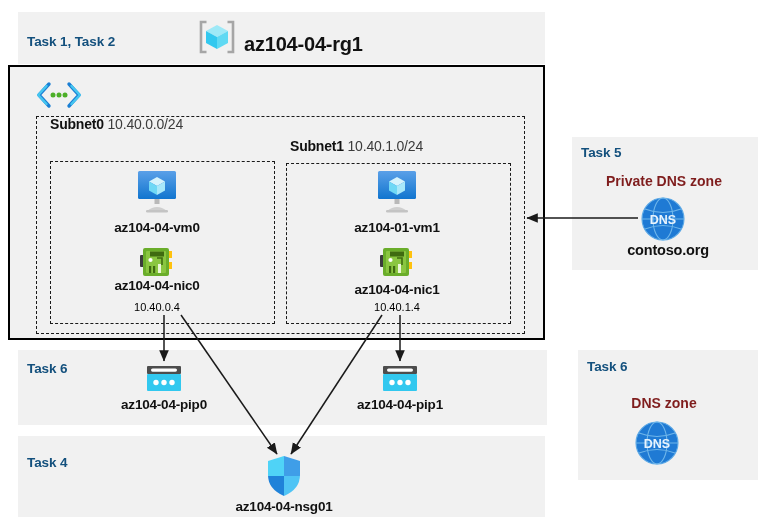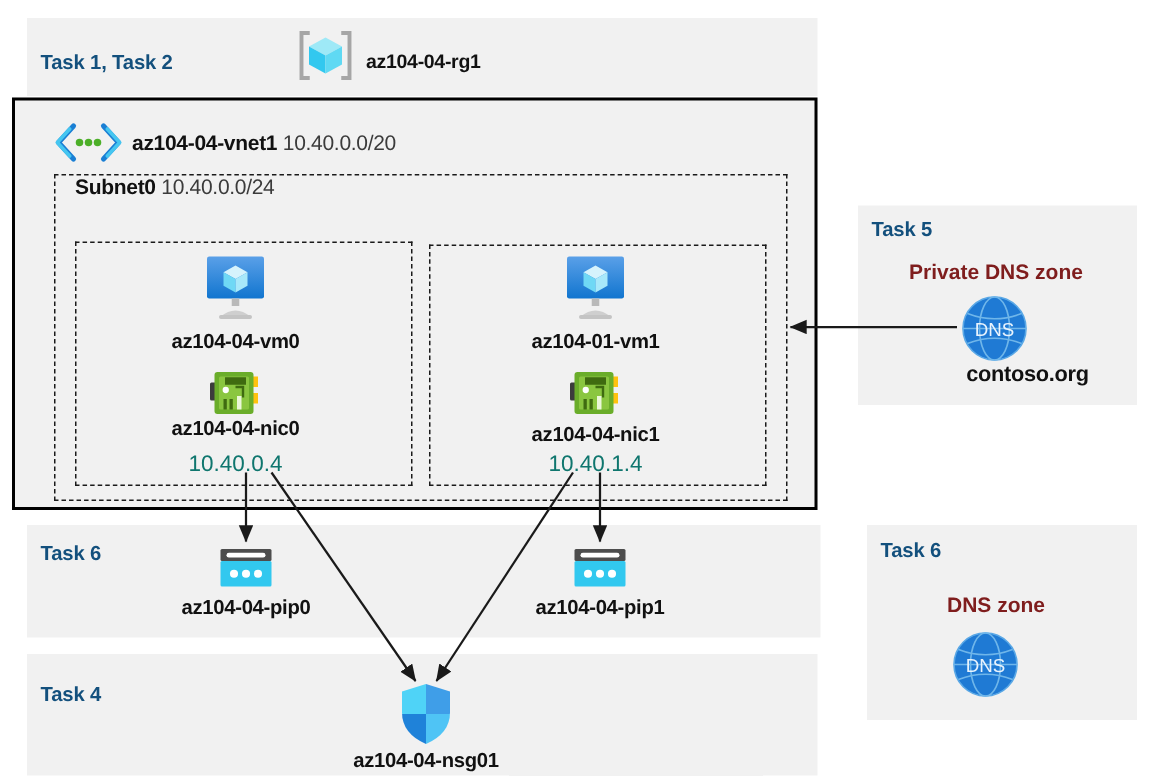--- a/index.html
+++ b/index.html
@@ -12,21 +12,21 @@
   .panel{position:absolute;background:#f1f1f1;}
   .vnet-box{position:absolute;background:#f1f1f1;border:2px solid #000;box-sizing:border-box;}
   .dash{position:absolute;border:1.6px dashed #1a1a1a;box-sizing:border-box;background:transparent;}
 
   
   .task-label{position:absolute;color:#13507d;font-weight:bold;font-size:13.5px;
               letter-spacing:-0.1px;white-space:nowrap;}
   .res-name{position:absolute;color:#111;font-weight:bold;font-size:13.5px;
             white-space:nowrap;letter-spacing:-0.2px;}
   .res-name.centered{transform:translateX(-50%);text-align:center;}
-  .sub-name{position:absolute;color:#0f766e;font-size:15px;white-space:nowrap;
+  .sub-name{position:absolute;color:#000000;font-size:11px;white-space:nowrap;
             transform:translateX(-50%);text-align:center;}
   .hdr{position:absolute;white-space:nowrap;font-size:14px;letter-spacing:-0.2px;}
   .hdr b{color:#111;font-weight:bold;}
   .hdr span{color:#3b3b3b;font-weight:normal;}
   .zone-title{position:absolute;color:#7f1d1d;font-weight:bold;font-size:14px;
               white-space:nowrap;transform:translateX(-50%);text-align:center;}
 
   
   .icon{position:absolute;}
 
@@ -36,21 +36,21 @@
   .vnet-ico{width:46px;height:26px;}
   
   .vm-ico{width:50px;height:44px;}
   
   .nic-ico{width:38px;height:32px;}
   
   .pip-ico{width:38px;height:28px;}
   
   .nsg-ico{width:36px;height:42px;}
   
-  .dns-ico{width:46px;height:46px;}
+  .dns-ico{width:46px;height:46px;font-weight:bold;}
 
   svg{display:block;overflow:visible;}
   .edges{position:absolute;left:0;top:0;width:776px;height:517px;pointer-events:none;}
 </style>
 </head>
 <body>
 
 <div id="canvas">
 
   <div class="panel" style="left:18px;top:0;width:527px;height:52px;"></div>
@@ -59,38 +59,34 @@
 
   <div class="icon rg-ico" style="left:198px;top:8px;">
     <svg viewBox="0 0 38 34" width="38" height="34">
       <path d="M8.5 2 L3 2 L3 32 L8.5 32" fill="none" stroke="#a6a6a6" stroke-width="2.6"></path>
       <path d="M29.5 2 L35 2 L35 32 L29.5 32" fill="none" stroke="#a6a6a6" stroke-width="2.6"></path>
       <polygon points="19,5 30,11 19,17 8,11" fill="#9ee9f7"></polygon>
       <polygon points="8,11 19,17 19,29 8,23" fill="#32c8ef"></polygon>
       <polygon points="30,11 19,17 19,29 30,23" fill="#5fd9f3"></polygon>
     </svg>
   </div>
-  <div class="res-name" style="left:244px;top:21px;font-size:13px;">az104-04-rg1</div>
+  <div class="res-name" style="left:244px;top:21px;font-size:20px;">az104-04-rg1</div>
 
   <div class="vnet-box" style="left:8px;top:53px;width:537px;height:275px;"></div>
 
   <div class="icon vnet-ico" style="left:36px;top:70px;">
     <svg viewBox="0 0 46 26" width="46" height="26">
       <path d="M13 2 L3 13 L13 24" fill="none" stroke="#1a7fd4" stroke-width="3.4" stroke-linecap="round" stroke-linejoin="round"></path>
       <path d="M10.5 4 L2.2 13 L10.5 22" fill="none" stroke="#45c6f0" stroke-width="2.4" stroke-linecap="round" stroke-linejoin="round"></path>
       <path d="M33 2 L43 13 L33 24" fill="none" stroke="#1a7fd4" stroke-width="3.4" stroke-linecap="round" stroke-linejoin="round"></path>
       <path d="M35.5 4 L43.8 13 L35.5 22" fill="none" stroke="#45c6f0" stroke-width="2.4" stroke-linecap="round" stroke-linejoin="round"></path>
       <circle cx="17" cy="13" r="2.5" fill="#4caf28"></circle>
       <circle cx="23" cy="13" r="2.5" fill="#4caf28"></circle>
       <circle cx="29" cy="13" r="2.5" fill="#4caf28"></circle>
     </svg>
-  </div>
-  <div class="hdr" style="left:88px;top:75px;">
-    <b>az104-04-vnet1</b>
-    <span>10.40.0.0/20</span>
   </div>
 
   <div class="dash" style="left:36px;top:104px;width:489px;height:218px;"></div>
 
   <div class="hdr" style="left:50px;top:104px;">
     <b>Subnet0</b>
     <span>10.40.0.0/24</span>
   </div>
   <div class="dash" style="left:50px;top:149px;width:225px;height:163px;"></div>
 
@@ -125,20 +121,24 @@
       <circle cx="12.5" cy="14" r="2.1" fill="#ffffff"></circle>
       <path d="M19 12 h5 v7" stroke="#3f6b10" stroke-width="1.6" fill="none"></path>
       <rect x="11" y="20" width="2.2" height="7" fill="#3f6b10"></rect>
       <rect x="15" y="20" width="2.2" height="7" fill="#3f6b10"></rect>
       <rect x="20" y="18" width="3" height="9" fill="#eaf7d8"></rect>
     </svg>
   </div>
   <div class="res-name centered" style="left:157px;top:266px;">az104-04-nic0</div>
   <div class="sub-name" style="left:157px;top:289px;">10.40.0.4</div>
 
+  <div class="hdr" style="left:290px;top:126px;">
+    <b>Subnet1</b>
+    <span>10.40.1.0/24</span>
+  </div>
   <div class="dash" style="left:286px;top:151px;width:225px;height:161px;"></div>
 
   <div class="icon vm-ico" style="left:372px;top:158px;">
     <svg viewBox="0 0 50 44" width="50" height="44">
       <defs>
           <linearGradient id="vmg1" x1="0" y1="0" x2="0" y2="1">
         <stop offset="0" stop-color="#5aa0e8"></stop>
             <stop offset="1" stop-color="#1175cf"></stop>
       </linearGradient>
         </defs>
@@ -226,21 +226,21 @@
     <svg viewBox="0 0 46 46" width="46" height="46">
       <circle cx="23" cy="23" r="21" fill="#1f7ad4"></circle>
       <circle cx="23" cy="23" r="21" fill="none" stroke="#5aa8e6" stroke-width="1.1"></circle>
       <ellipse cx="23" cy="23" rx="10" ry="21" fill="none" stroke="#6fb6ea" stroke-width="1.1"></ellipse>
       <line x1="2" y1="23" x2="44" y2="23" stroke="#6fb6ea" stroke-width="1.1"></line>
       <path d="M5 13 q18 7 36 0" fill="none" stroke="#6fb6ea" stroke-width="1.1"></path>
       <path d="M5 33 q18 -7 36 0" fill="none" stroke="#6fb6ea" stroke-width="1.1"></path>
       <text x="23" y="28" font-family="'Liberation Sans',sans-serif" font-size="12.5" fill="#e8f3fd" text-anchor="middle">DNS</text>
     </svg>
   </div>
-  <div class="res-name centered" style="left:685px;top:230px;font-size:14.5px;">contoso.org</div>
+  <div class="res-name centered" style="left:668px;top:230px;font-size:14.5px;">contoso.org</div>
 
   <div class="panel" style="left:578px;top:338px;width:180px;height:130px;"></div>
   <div class="task-label" style="left:587px;top:347px;text-align:center;">Task 6</div>
   <div class="zone-title" style="left:664px;top:383px;">DNS zone</div>
 
   <div class="icon dns-ico" style="left:634px;top:408px;">
     <svg viewBox="0 0 46 46" width="46" height="46">
       <circle cx="23" cy="23" r="21" fill="#1f7ad4"></circle>
       <circle cx="23" cy="23" r="21" fill="none" stroke="#5aa8e6" stroke-width="1.1"></circle>
       <ellipse cx="23" cy="23" rx="10" ry="21" fill="none" stroke="#6fb6ea" stroke-width="1.1"></ellipse>

